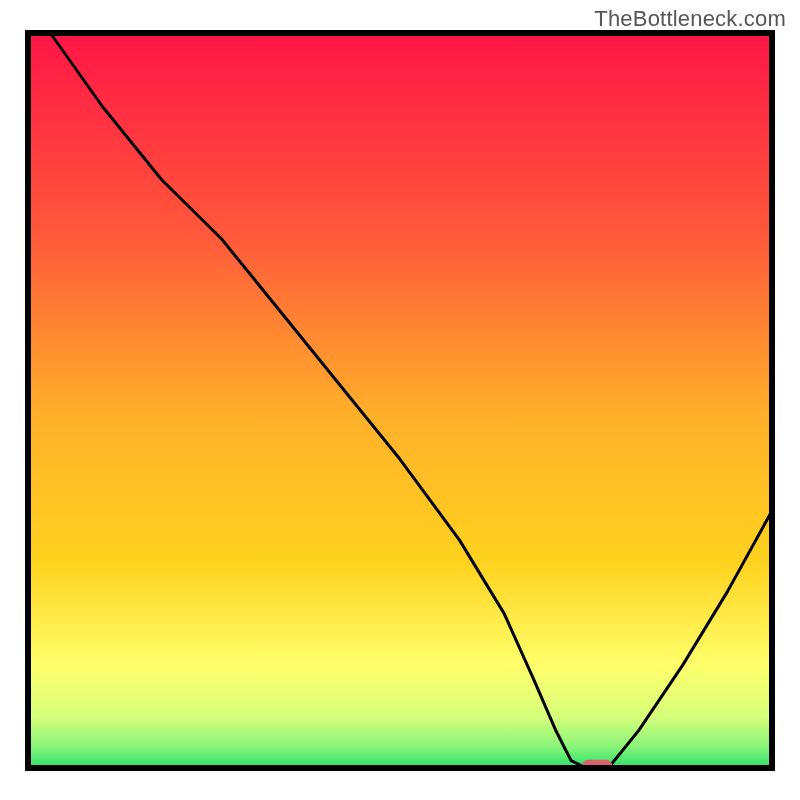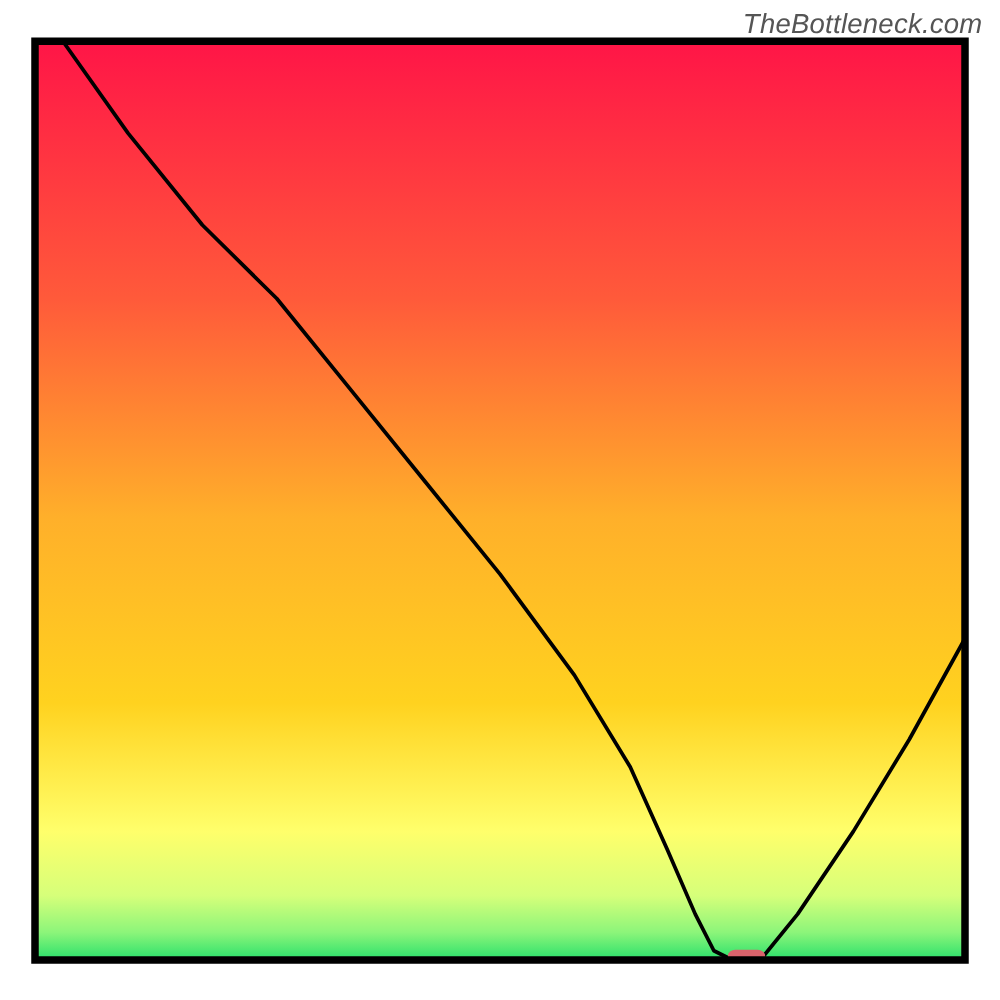--- a/index.html
+++ b/index.html
@@ -7,21 +7,20 @@
     padding: 0;
     width: 800px;
     height: 800px;
     background: #ffffff;
     font-family: Arial, Helvetica, sans-serif;
   }
   .wrap {
     position: relative;
     width: 800px;
     height: 800px;
-    font-style: italic;
   }
   .watermark {
     position: absolute;
     top: 6px;
     right: 14px;
     font-size: 22px;
     font-weight: 500;
     color: #555;
     letter-spacing: 0.2px;
   }

